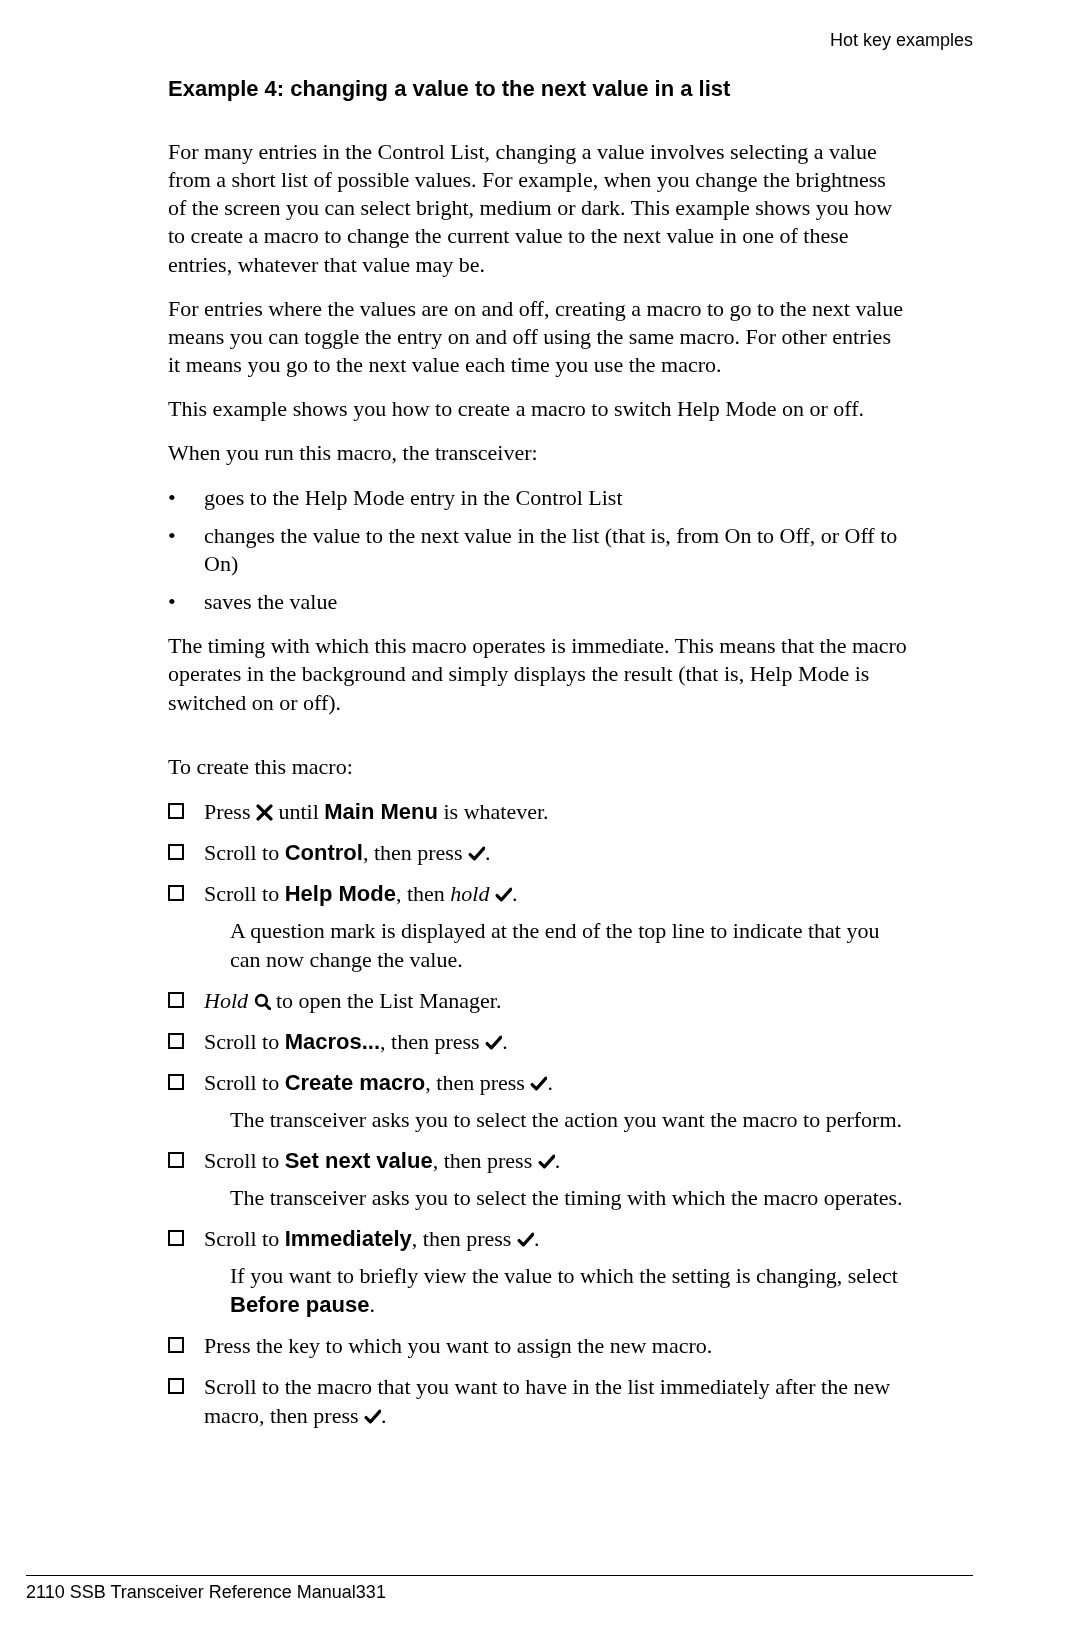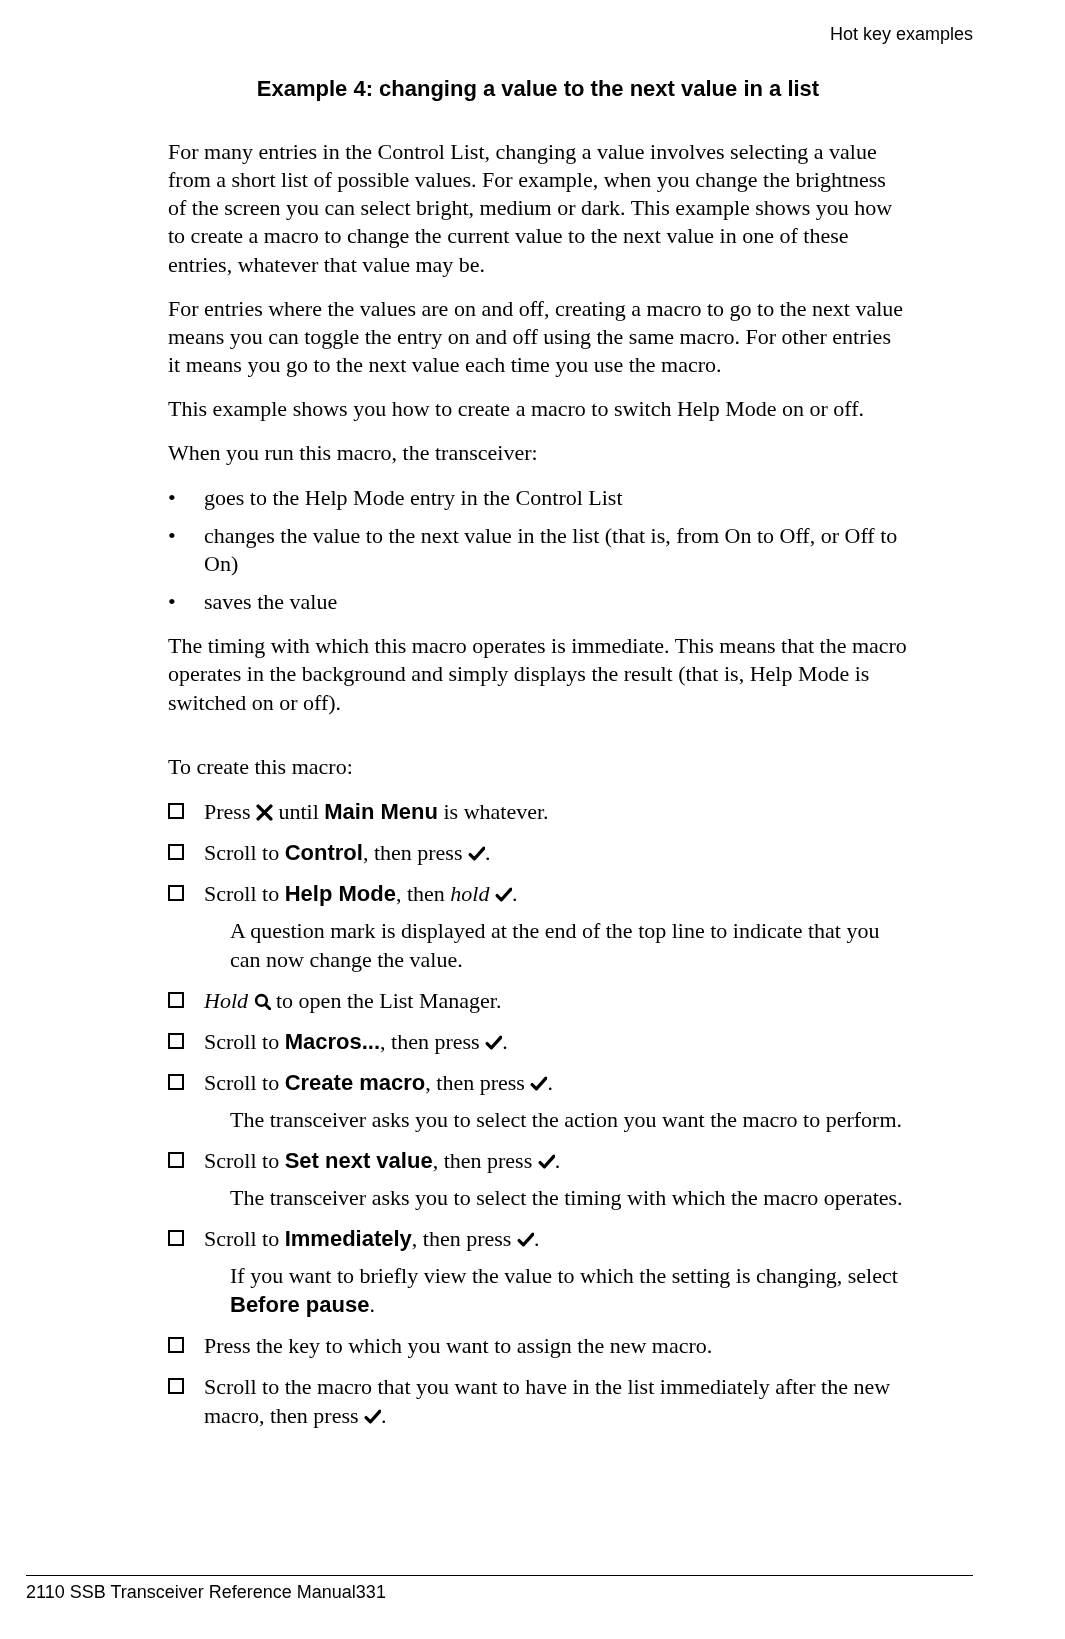--- a/index.html
+++ b/index.html
@@ -12,36 +12,35 @@
   }
   .page {
     width: 1065px;
     height: 1639px;
     position: relative;
     box-sizing: border-box;
     padding: 30px 92px 0 92px;
   }
   .header-right {
     position: absolute;
-    top: 24px;
+    top: 30px;
     right: 92px;
     font-family: Arial, Helvetica, sans-serif;
     font-size: 18px;
   }
   .content {
     margin-top: 46px;
     margin-left: 76px;
     width: 740px;
   }
   h2.example-title {
     font-family: Arial, Helvetica, sans-serif;
     font-weight: bold;
     font-size: 22px;
     margin: 0 0 36px 0;
-    text-align: center;
   }
   p.body {
     font-size: 22px;
     line-height: 1.28;
     margin: 0 0 16px 0;
   }
   ul.bullets {
     list-style: none;
     padding: 0;
     margin: 0 0 16px 0;

